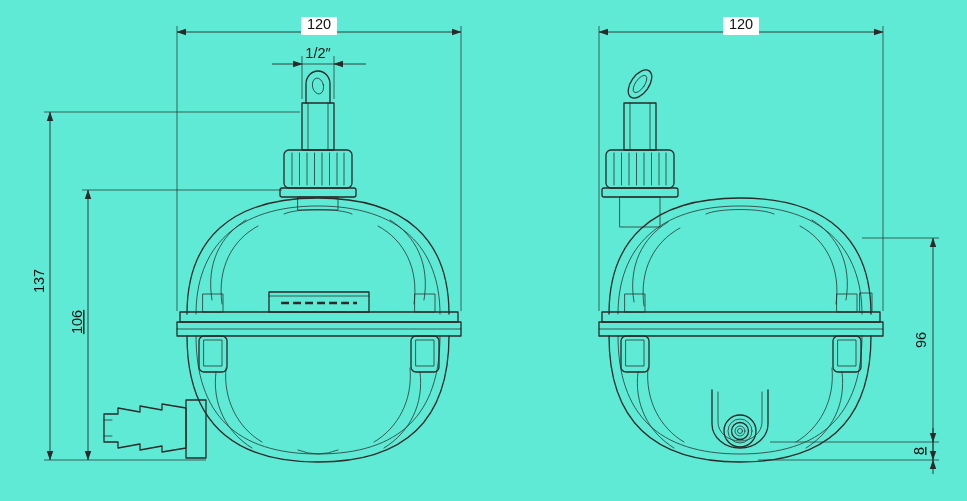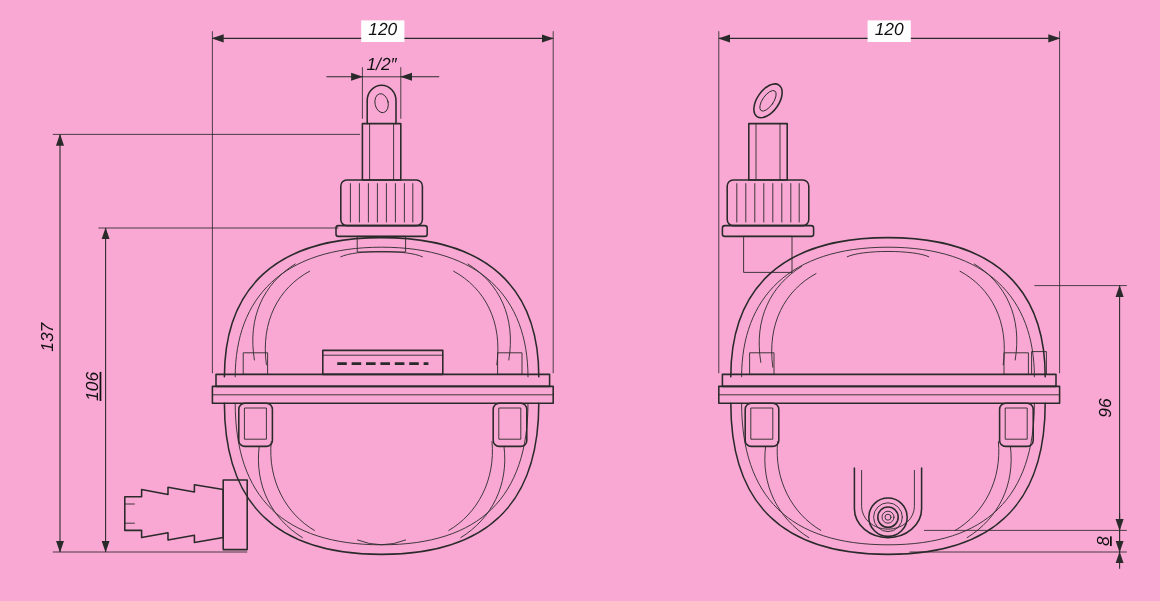--- a/index.html
+++ b/index.html
@@ -1,16 +1,16 @@
 <!DOCTYPE html>
 <html><head>
 <meta charset="utf-8">
 <style>
   html,body{margin:0;padding:0;background:#ffffff;}
-  .stage{position:relative;width:967px;height:501px;background:#f9a8d4;overflow:hidden;font-style:italic;}
+  .stage{position:relative;width:967px;height:501px;background:#5eead4;overflow:hidden;}
   svg{display:block;}
   .outline{fill:none;stroke:#2a2a2a;stroke-width:1.3;stroke-linejoin:round;stroke-linecap:round;}
   .thin{fill:none;stroke:#2a2a2a;stroke-width:0.75;stroke-linejoin:round;stroke-linecap:round;}
   .ext{fill:none;stroke:#2a2a2a;stroke-width:0.7;}
   .dim{fill:none;stroke:#2a2a2a;stroke-width:0.9;}
   .dash{fill:none;stroke:#2a2a2a;stroke-width:2.4;stroke-dasharray:8 4;}
   .dimtext{font-family:"Liberation Sans", sans-serif;font-size:14.5px;fill:#111;}
   .u{text-decoration:underline;}
   .bg{fill:#ffffff;stroke:none;}
 </style>

